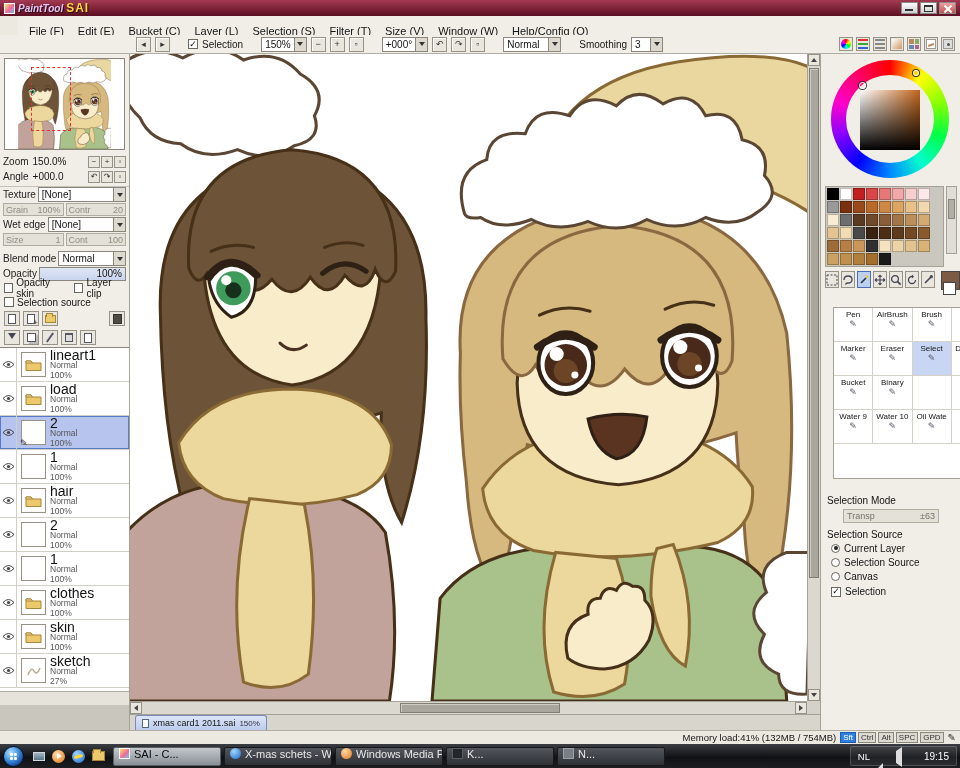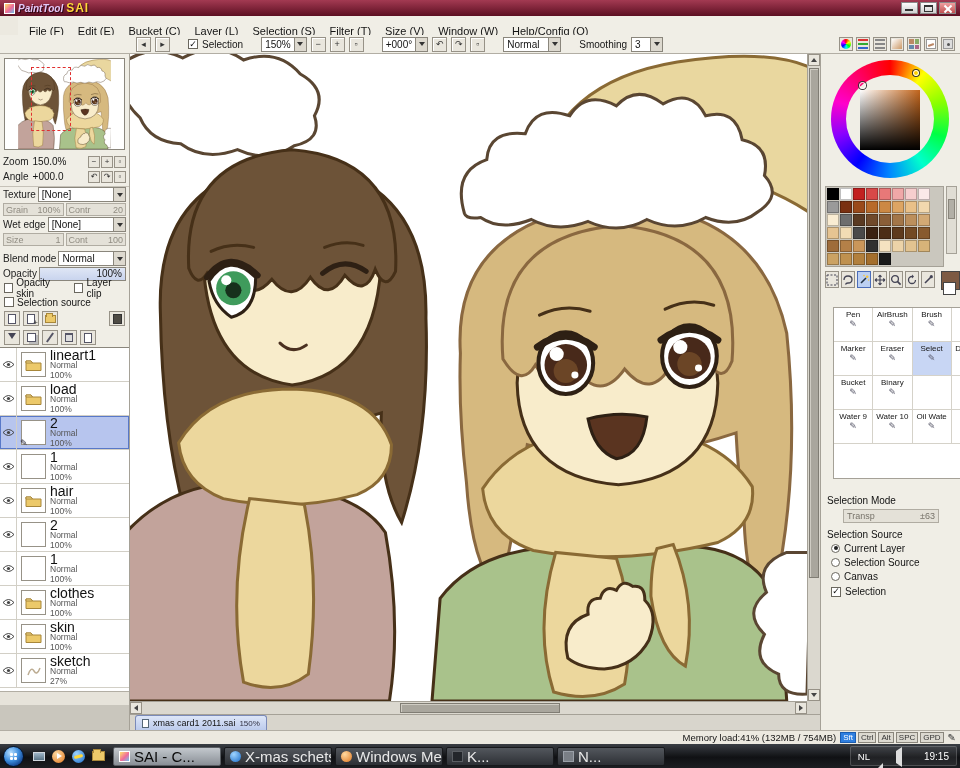--- a/index.html
+++ b/index.html
@@ -144,21 +144,21 @@
 .ql{display:flex;gap:3px;align-items:center;margin:0 3px}
 .qlb{width:17px;height:17px;display:flex;align-items:center;justify-content:center;border-radius:2px}
 .ql-desk{width:12px;height:9px;border:1px solid #cfd6dd;background:linear-gradient(#9fb6c8,#5a7486)}
 .ql-wmp{width:13px;height:13px;border-radius:50%;background:radial-gradient(circle at 35% 30%,#ffd9a0,#e07820);position:relative}
 .ql-wmp::after{content:"";position:absolute;left:5px;top:3.5px;border:3px solid transparent;border-left:5px solid #fff}
 .ql-ie{width:13px;height:13px;border-radius:50%;background:radial-gradient(circle at 35% 30%,#9fd4ff,#1a6cc8);position:relative}
 .ql-ie::after{content:"";position:absolute;left:2px;top:5px;width:9px;height:3px;border-radius:2px;background:#ffd83a;transform:rotate(-15deg)}
 .ql-folder{width:13px;height:10px;background:#ecc96a;border:1px solid #a8873a;position:relative}
 .ql-folder::before{content:"";position:absolute;left:0;top:-3px;width:6px;height:3px;background:#ecc96a;border:1px solid #a8873a;border-bottom:none}
 #taskbar-tasks{display:flex;gap:3px}
-.task{height:19px;width:108px;border-radius:2px;background:linear-gradient(#53575d,#2d3035);border:1px solid #17191c;color:#e8e8e8;display:flex;align-items:center;gap:4px;padding:0 5px;font-size:15px;overflow:hidden;white-space:nowrap}
+.task{height:19px;width:108px;border-radius:2px;background:linear-gradient(#53575d,#2d3035);border:1px solid #17191c;color:#e8e8e8;display:flex;align-items:flex-start;gap:4px;padding:0 5px;font-size:11px;overflow:hidden;white-space:nowrap}
 .task.active{background:linear-gradient(#c3c8cd,#898f96);color:#0a0a0a;border-color:#5a5e63}
 .ticon{width:11px;height:11px;flex:none}
 .ticon.sai{background:linear-gradient(135deg,#ffe36a,#f06a9a 55%,#6ac4f0);border:1px solid #fff}
 .ticon.ie{border-radius:50%;background:radial-gradient(circle at 35% 30%,#9fd4ff,#1a6cc8)}
 .ticon.wmp{border-radius:50%;background:radial-gradient(circle at 35% 30%,#ffd9a0,#e07820)}
 .ticon.app-dark{background:#23262b;border:1px solid #5a5e63}
 .ticon.app-gray{background:#7a7f86;border:1px solid #9aa0a8}
 .tray{margin-left:auto;display:flex;align-items:center;gap:6px;background:rgba(255,255,255,.07);border:1px solid rgba(255,255,255,.18);height:20px;padding:0 7px;border-radius:2px;color:#fff}
 .trayic{width:10px;height:10px;position:relative}
 .ti-net{border-bottom:7px solid #ddd;border-left:7px solid transparent;width:0;height:0;margin-top:2px}

